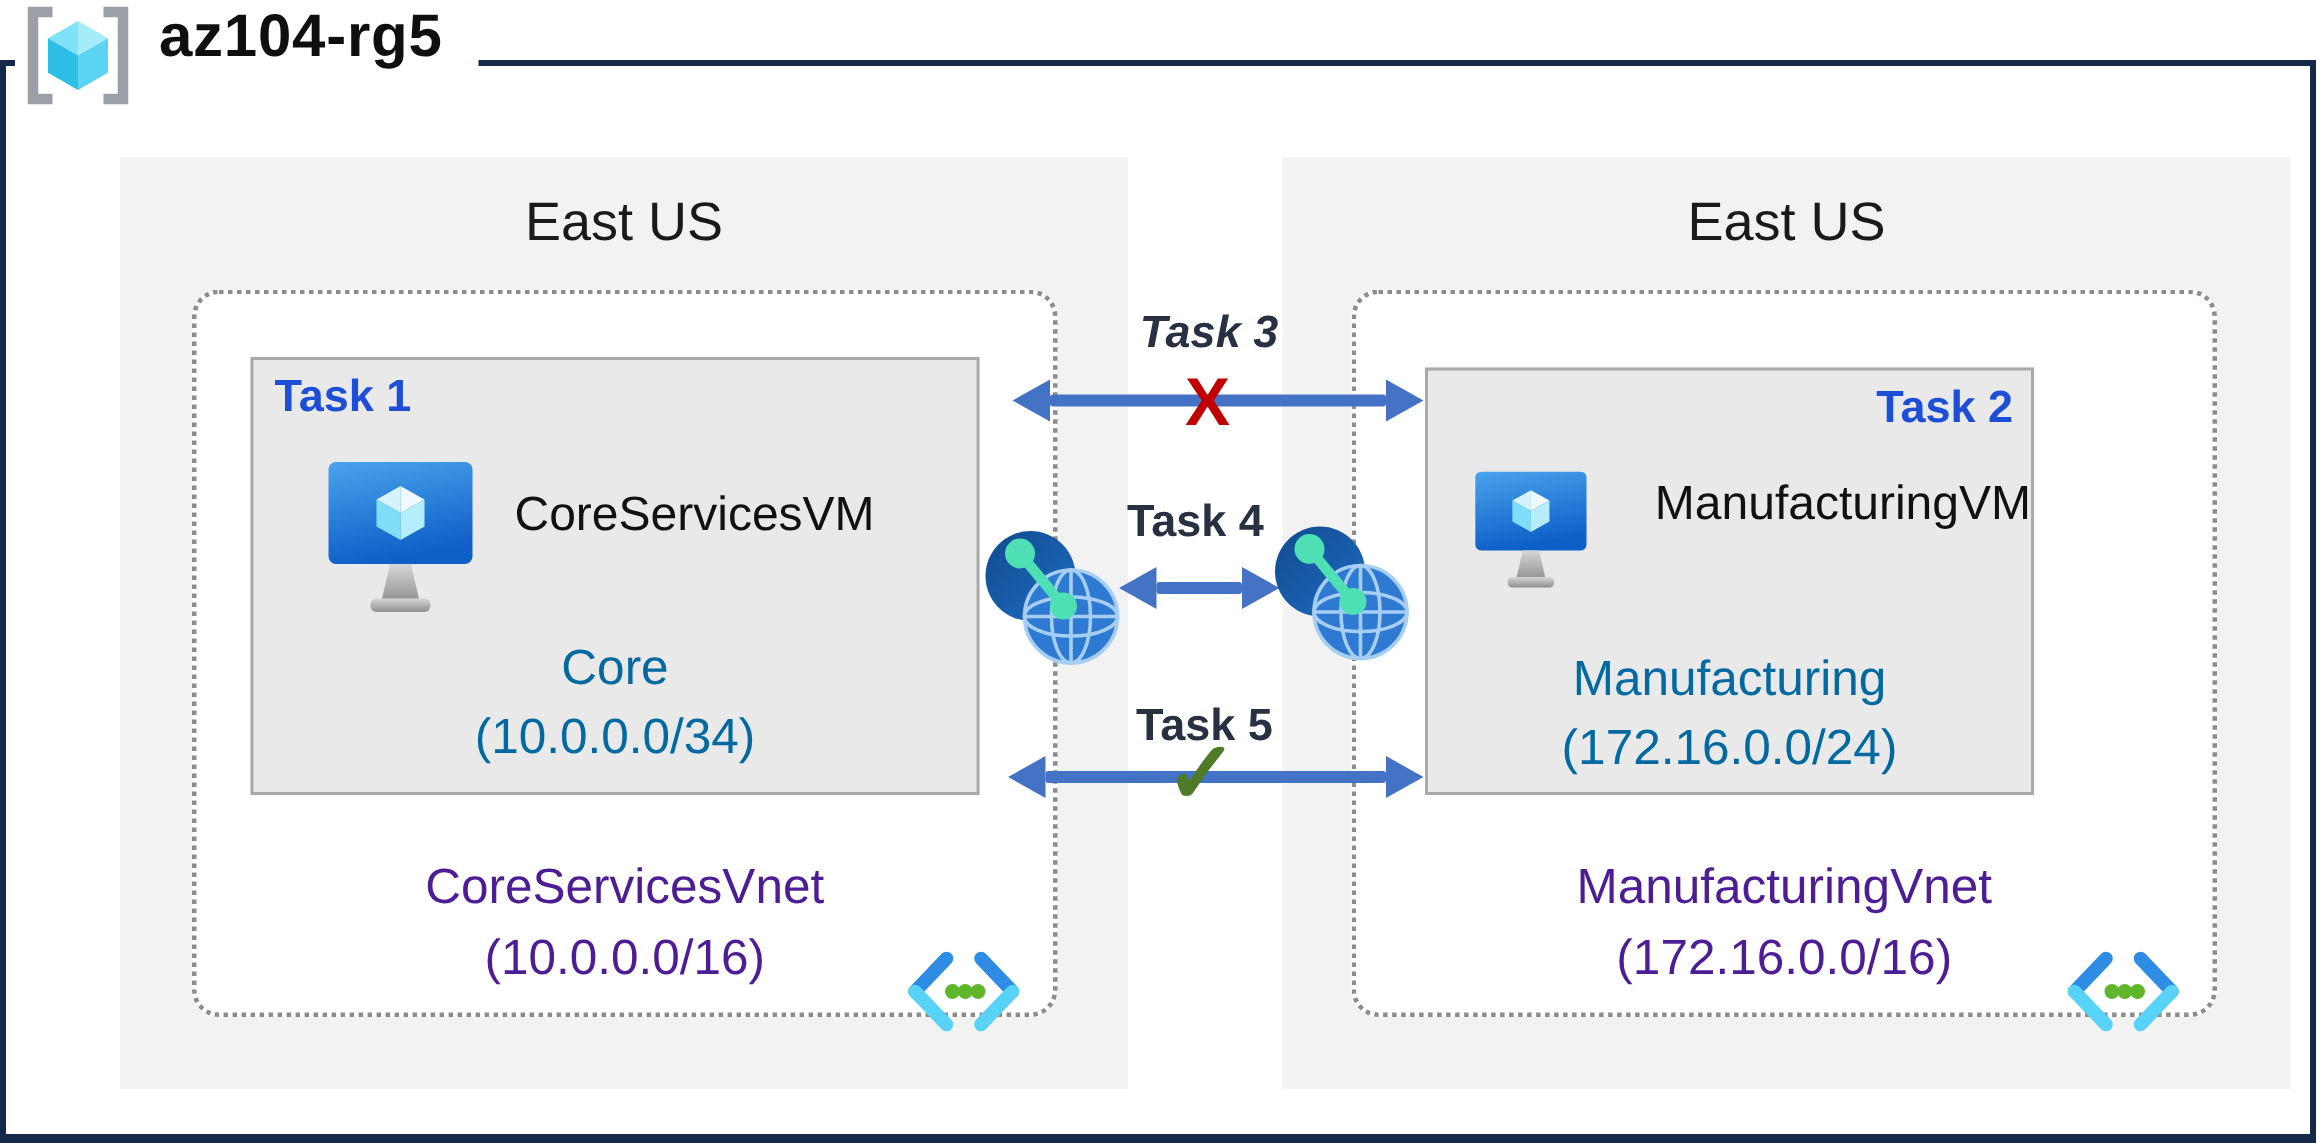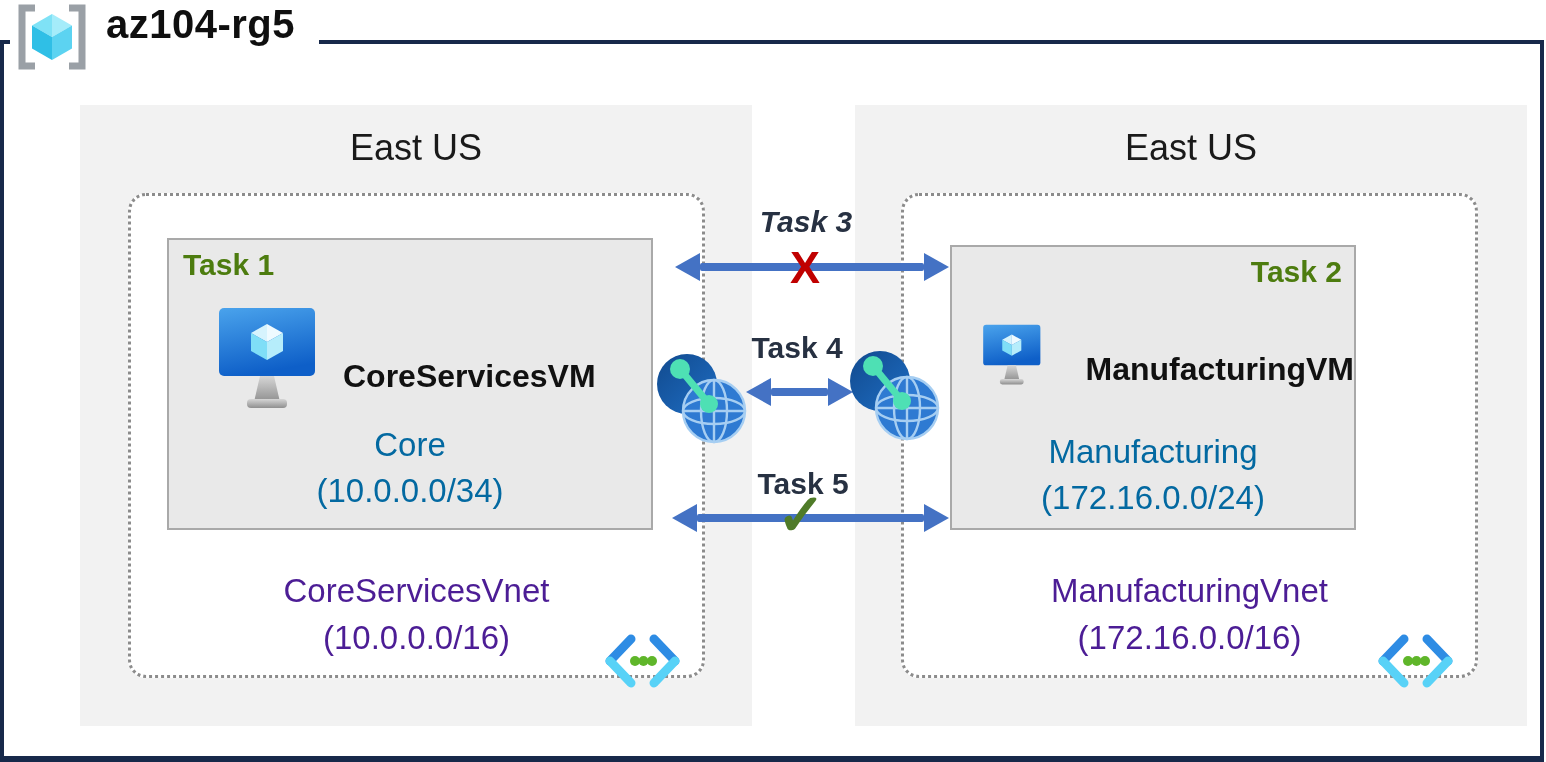--- a/index.html
+++ b/index.html
@@ -24,24 +24,24 @@
   #vnet-left{left:128px;}
   #vnet-right{left:901px;}
   .vnet-label{position:absolute;top:372px;left:0;width:100%;text-align:center;
               font-size:33px;color:#4c1d95;line-height:1.42;}
   .vnet-icon{position:absolute;right:18px;bottom:-16px;z-index:3;}
 
   .subnet-box{position:absolute;background:#e9e9e9;border:2px solid #a9a9a9;
               box-sizing:border-box;z-index:3;}
   #subnet-left{left:167px;top:238px;width:486px;height:292px;}
   #subnet-right{left:950px;top:245px;width:406px;height:285px;}
-  .task-label{position:absolute;top:8px;font-size:30px;font-weight:700;color:#4d7c0f;}
+  .task-label{position:absolute;top:8px;font-size:30px;font-weight:700;color:#1d4ed8;}
   .task-left{left:14px;}
   .task-right{right:12px;}
-  .vm-row{position:absolute;left:0;width:100%;display:flex;align-items:center;box-sizing:border-box;font-weight:bold;}
+  .vm-row{position:absolute;left:0;width:100%;display:flex;align-items:flex-start;box-sizing:border-box;}
   #subnet-left .vm-row{top:66px;padding-left:48px;gap:26px;}
   #subnet-right .vm-row{top:52px;padding-left:30px;gap:44px;}
   .vm-name{margin-top:18px;font-size:32px;color:#111;}
   .subnet-name{position:absolute;top:182px;left:0;width:100%;text-align:center;
                font-size:33px;color:#0369a1;line-height:1.38;}
 
   .conn-label{position:absolute;transform:translateX(-50%);font-size:30px;font-weight:700;
               color:#273142;z-index:11;white-space:nowrap;}
   #label3{left:806px;top:205px;font-style:italic;}
   #label4{left:797px;top:331px;}

